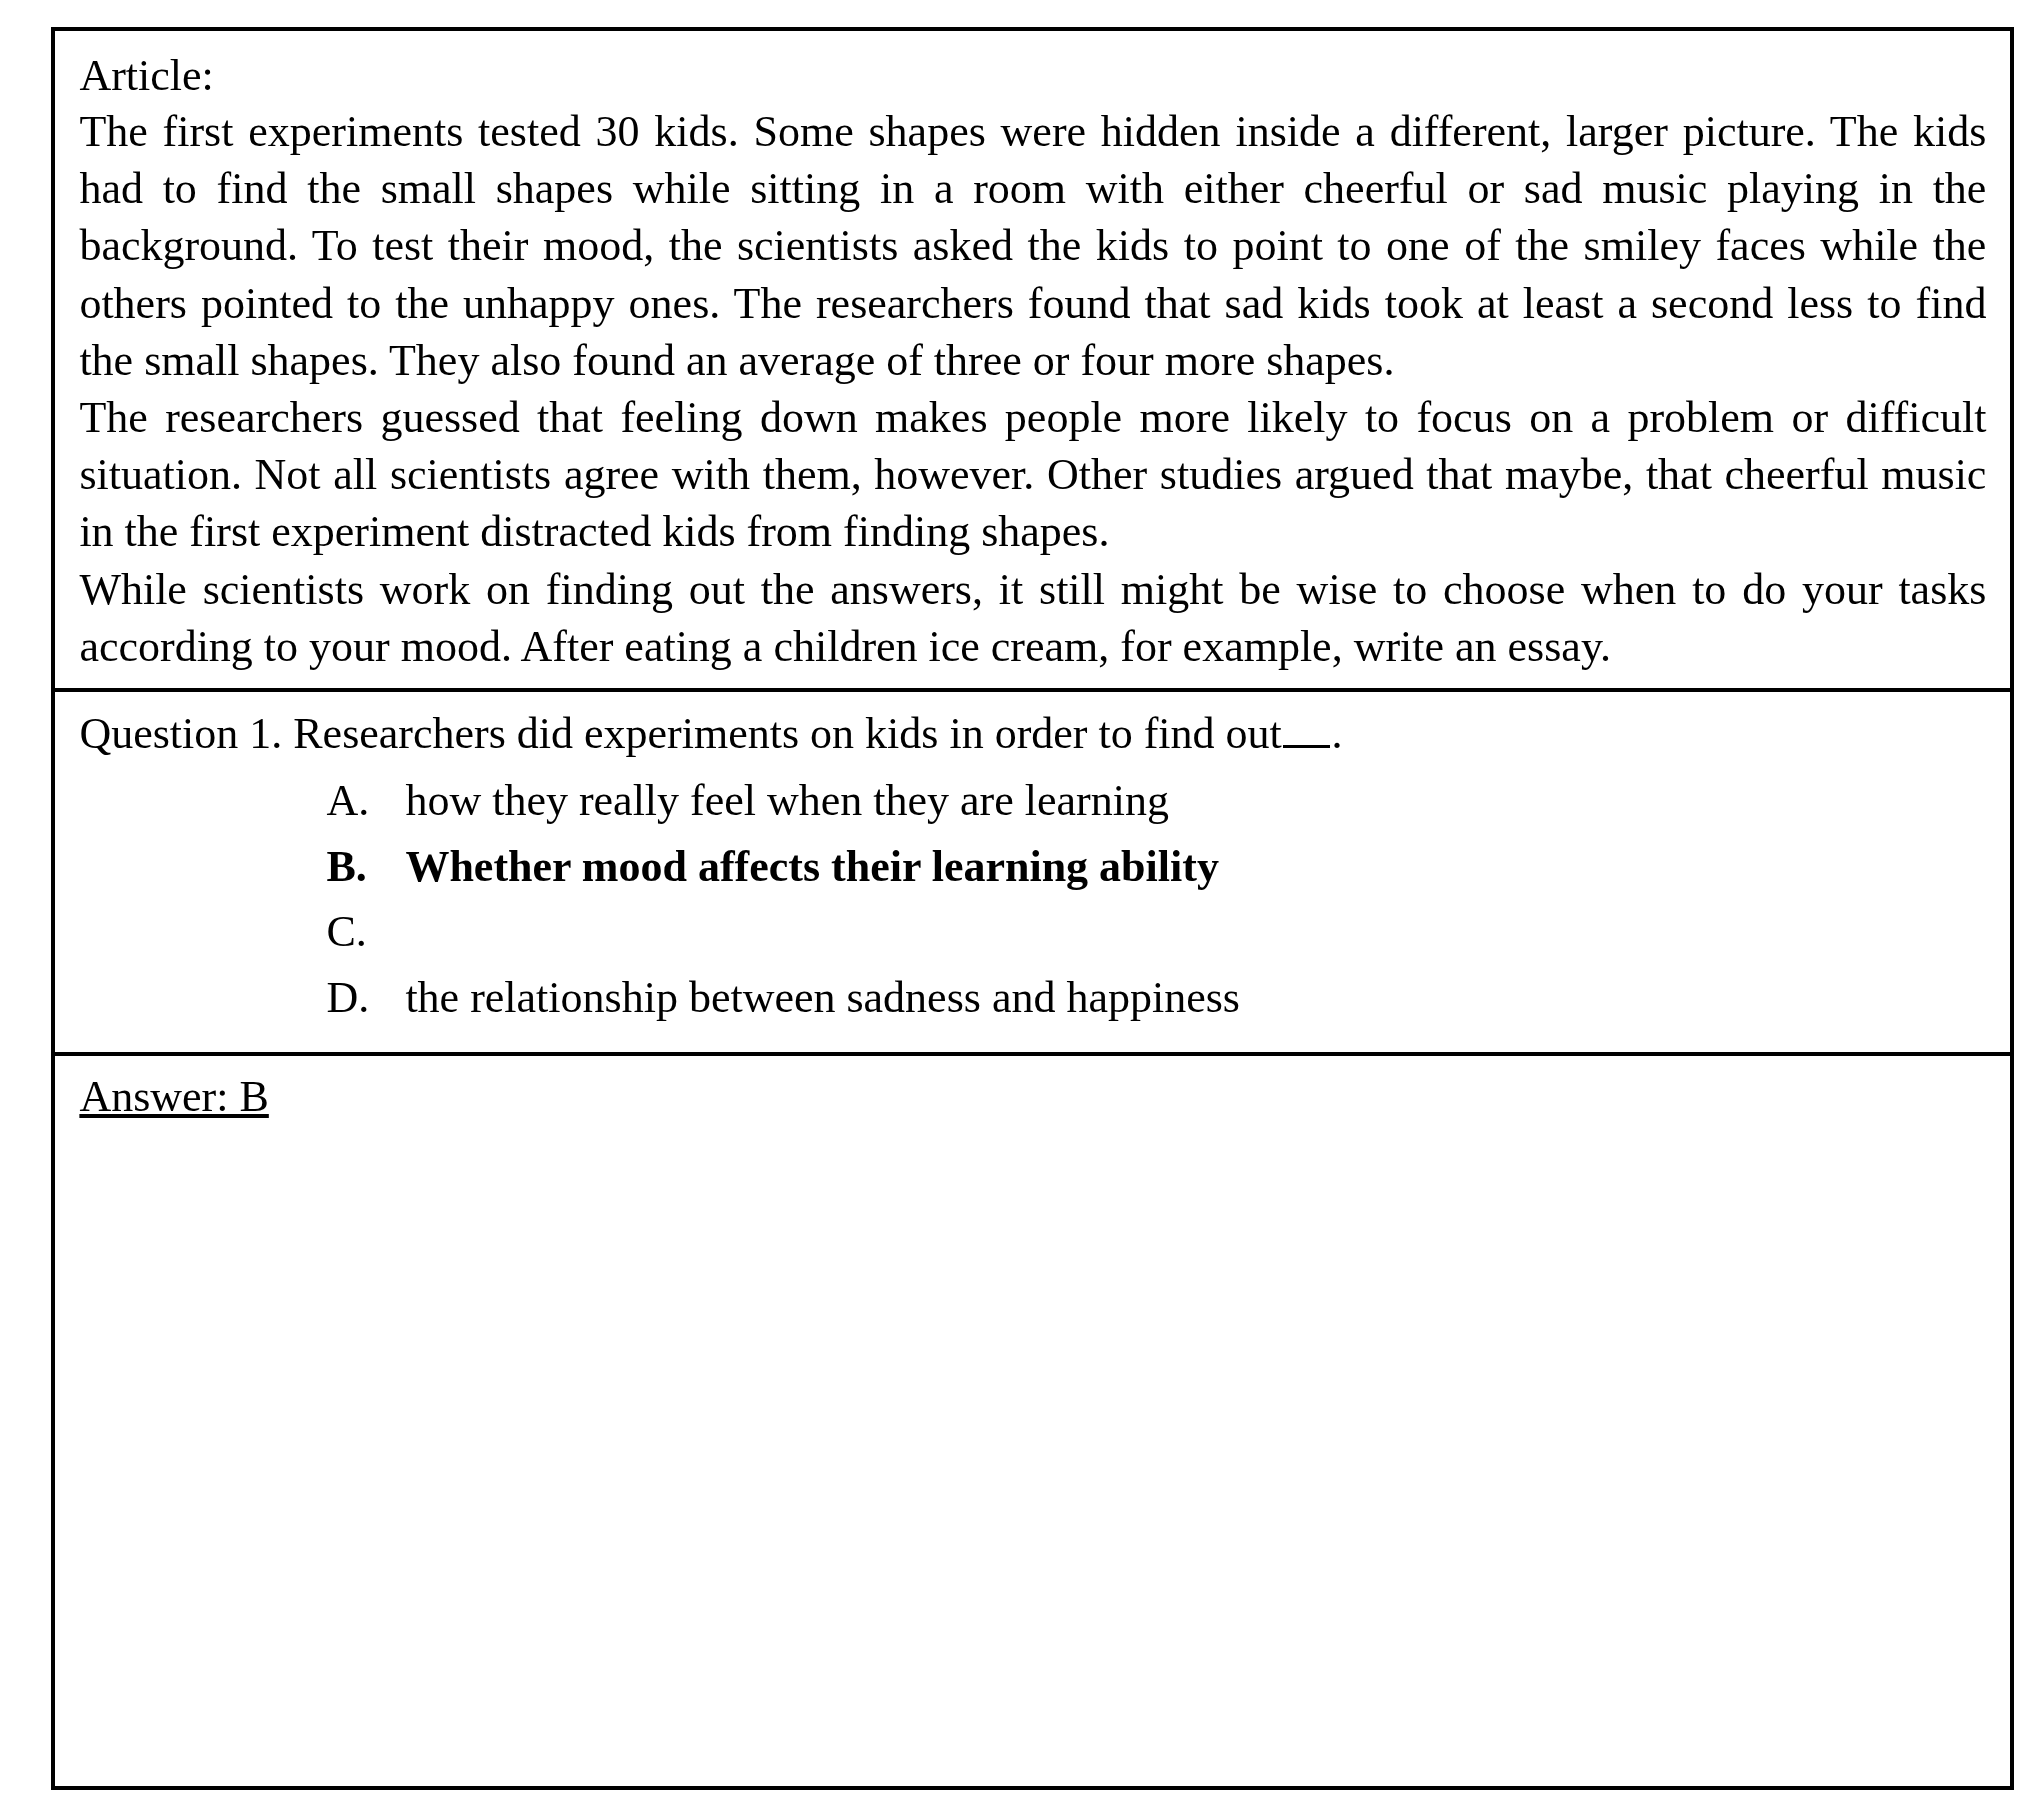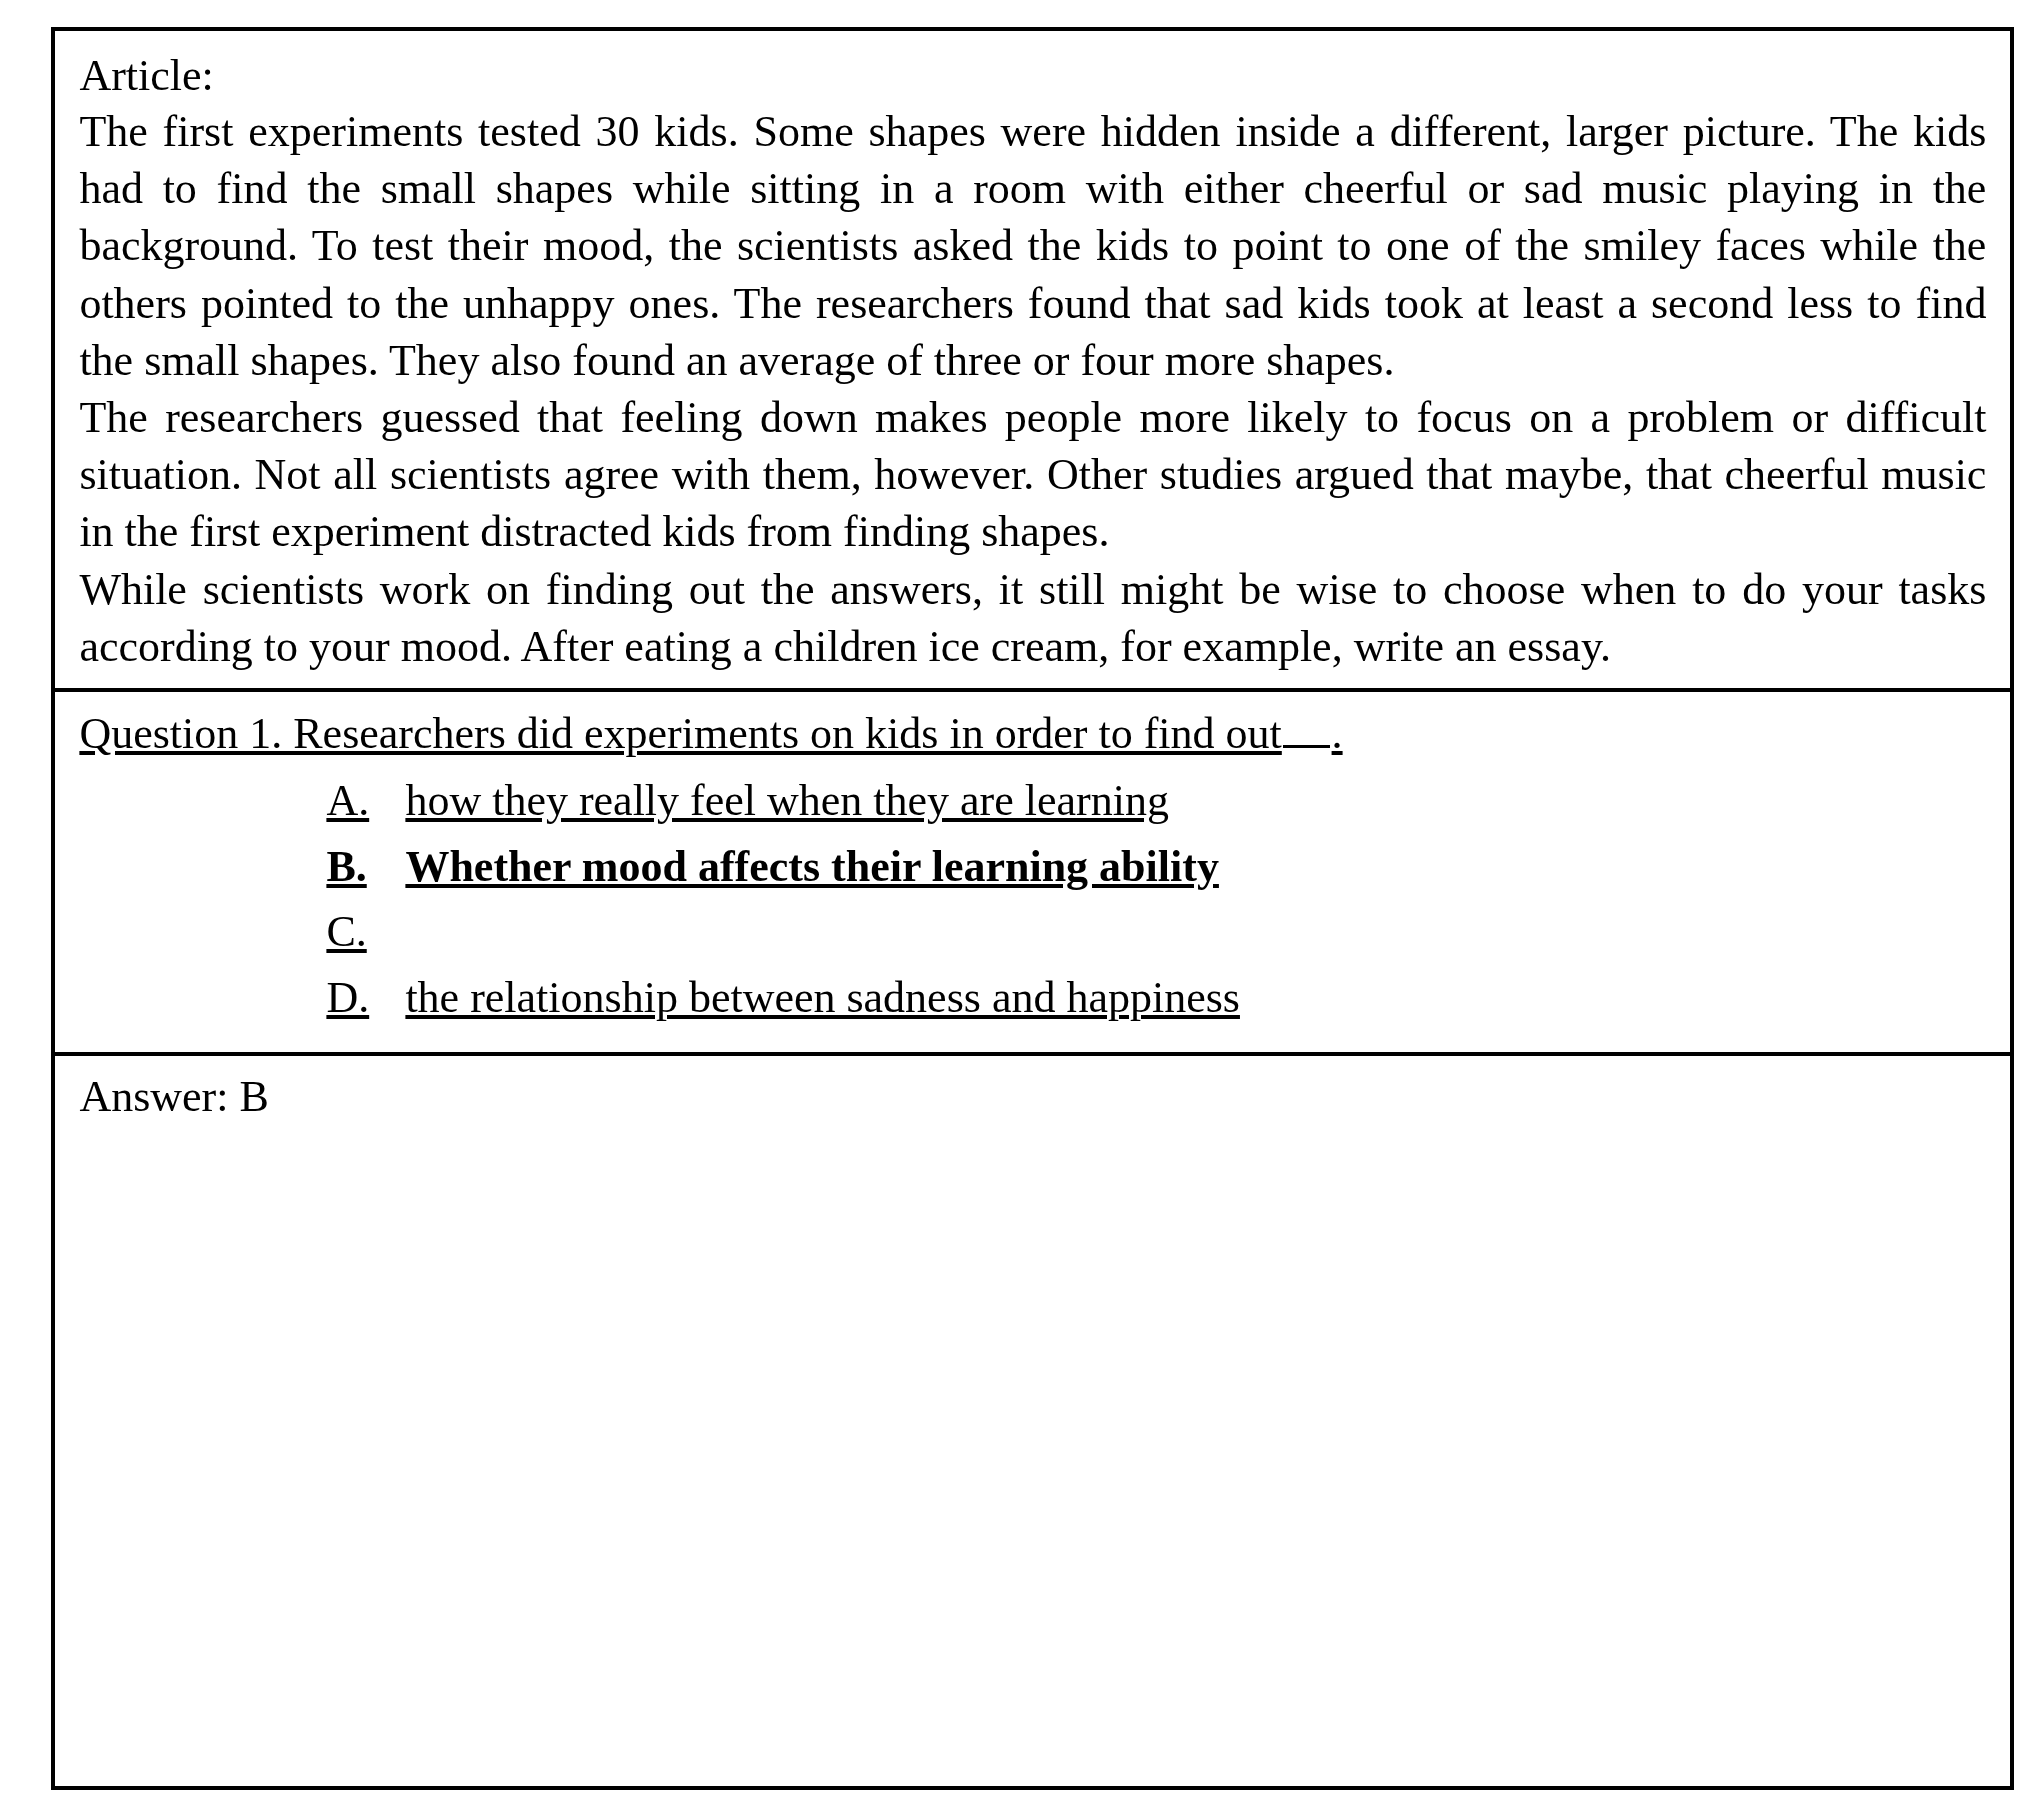--- a/index.html
+++ b/index.html
@@ -70,21 +70,20 @@
   .divider {
     height: 0;
     border-top: 4.3px solid #000000;
     flex: 0 0 auto;
   }
 
   
   .question-section {
     padding: 14px 20px 17px 24px;
     flex: 0 0 auto;
-    text-decoration: underline;
   }
 
   .question-stem {
     font-size: 44px;
     line-height: 1.28;
     margin: 0 0 10px 0;
     white-space: normal;
   }
 
   .blank {
@@ -123,20 +122,21 @@
 
   .option-row.is-correct .option-letter,
   .option-row.is-correct .option-text {
     font-weight: bold;
   }
 
   
   .answer-section {
     padding: 14px 24px 15.6px 24px;
     flex: 1 1 auto;
+    text-decoration: underline;
   }
 
   .answer-line {
     font-size: 44px;
     line-height: 1.22;
     white-space: pre;
   }
 </style>
 </head>
 <body>

